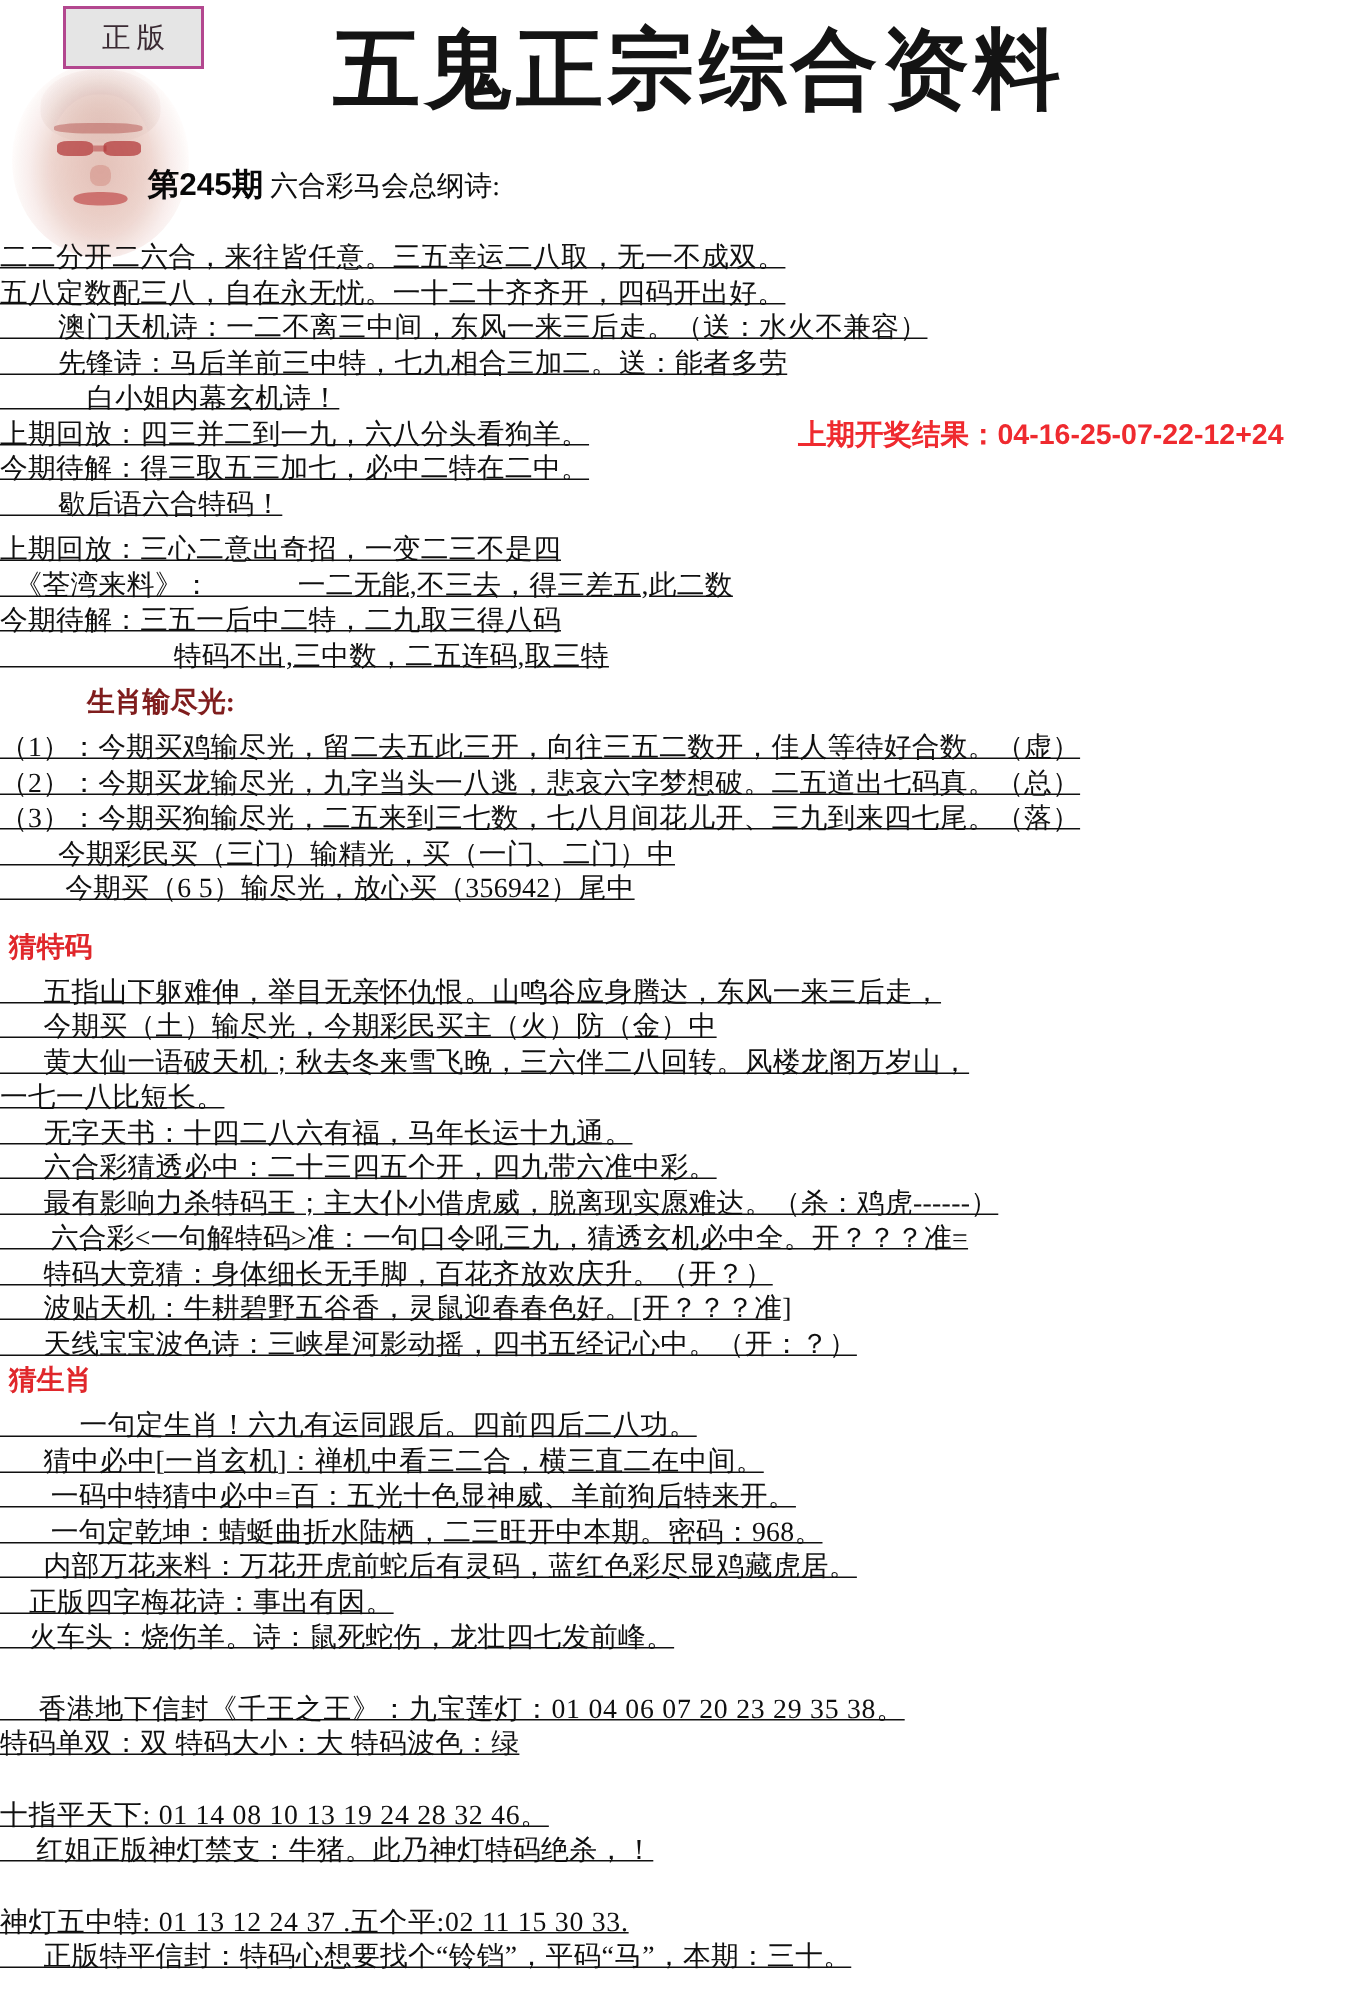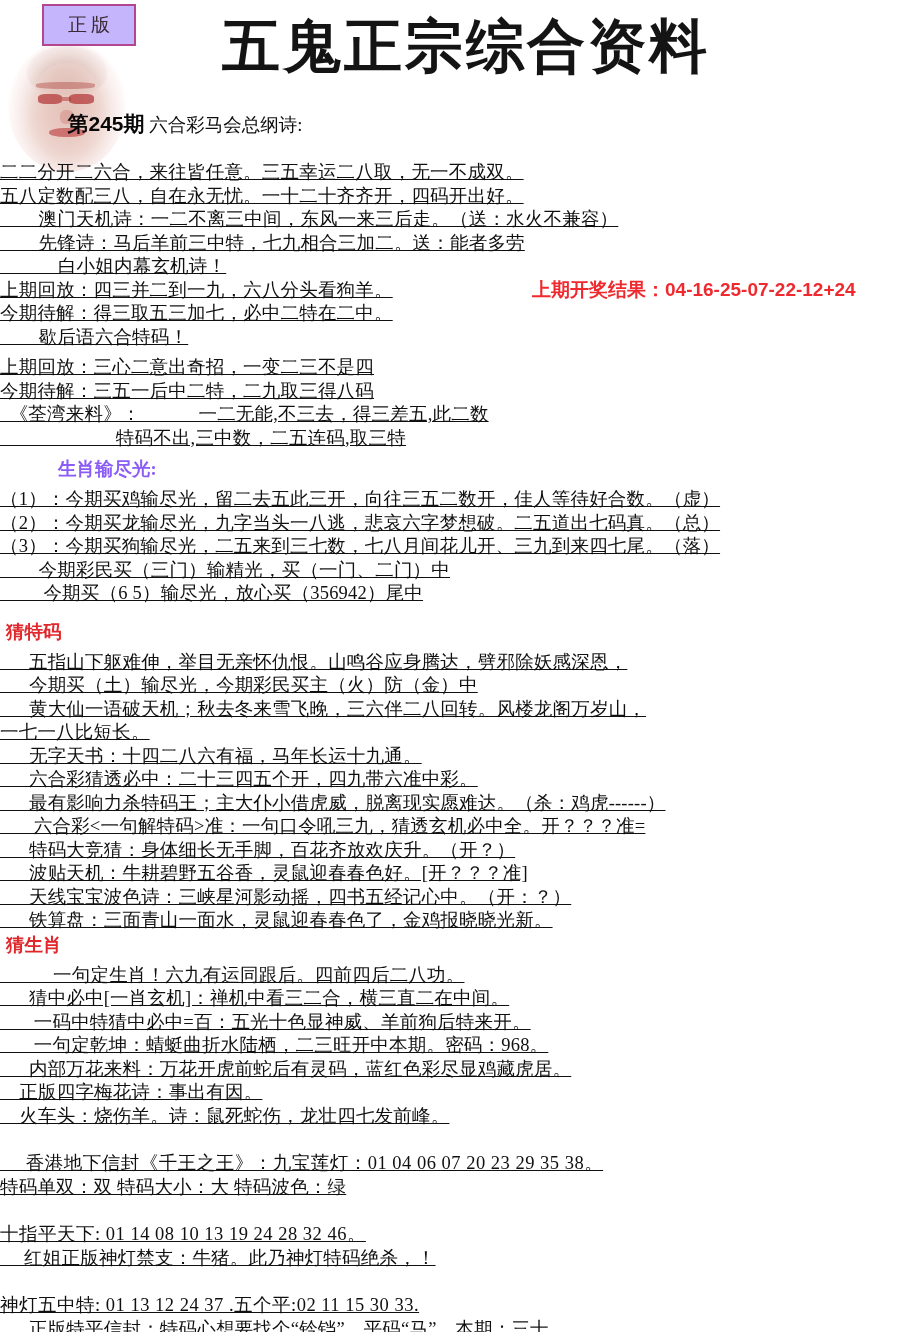--- a/index.html
+++ b/index.html
@@ -17,21 +17,21 @@
   }
 
   
   #badge {
     position: absolute;
     left: 42px;
     top: 4px;
     width: 90px;
     height: 38px;
     border: 2px solid #b3478f;
-    background: #c4b5fd;
+    background: #e5e5e5;
     display: flex;
     align-items: center;
     justify-content: center;
     z-index: 6;
   }
   #badge .badge-txt {
     font-size: 19px;
     letter-spacing: 4px;
     color: #3a2a33;
     font-family: "Liberation Serif", "DejaVu Serif", serif;
@@ -142,40 +142,40 @@
     white-space: pre;
     color: #101010;
     font-family: "Liberation Serif", "DejaVu Serif", serif;
     letter-spacing: 0.2px;
     text-decoration: underline;
   }
   .issue-line {
     font-size: 18.5px;
     line-height: 24px;
     white-space: pre;
-    padding-left: 49px;
+    padding-left: 80px;
   }
   .issue-no {
     font-size: 21px;
     font-weight: 700;
     font-family: "Liberation Sans", "DejaVu Sans", sans-serif;
     color: #080808;
     letter-spacing: 0px;
   }
   .issue-sub { font-size: 18.5px; }
 
   .sec-head {
     font-size: 18.5px;
     line-height: 24px;
     font-weight: 700;
     color: #e0272b;
     white-space: pre;
     font-family: "Liberation Serif", "DejaVu Serif", serif;
   }
-  .sec-head.soft { color: #8b5cf6; }
+  .sec-head.soft { color: #7f1d1d; }
 
   .result-row {
     position: relative;
     height: 0;
   }
   #result-banner {
     position: absolute;
     left: 532px;
     top: -2px;
     font-size: 19px;
@@ -232,54 +232,53 @@
     <div id="result-banner">上期开奖结果：04-16-25-07-22-12+24</div>
   </div>
 
   <div class="ln">上期回放：四三并二到一九，六八分头看狗羊。</div>
   <div class="ln">今期待解：得三取五三加七，必中二特在二中。</div>
   <div class="ln">        歇后语六合特码！</div>
 
   <div class="gap-sm"></div>
 
   <div class="ln">上期回放：三心二意出奇招，一变二三不是四</div>
+  <div class="ln">  《荃湾来料》：            一二无能,不三去，得三差五,此二数</div>
   <div class="ln">今期待解：三五一后中二特，二九取三得八码</div>
-  <div class="ln">  《荃湾来料》：            一二无能,不三去，得三差五,此二数</div>
   <div class="ln">                        特码不出,三中数，二五连码,取三特</div>
 
   <div class="gap-sm"></div>
 
   <div class="sec-head soft" style="padding-left:58px">生肖输尽光:</div>
 
   <div class="gap-sm"></div>
 
   <div class="ln">（1）：今期买鸡输尽光，留二去五此三开，向往三五二数开，佳人等待好合数。（虚）</div>
   <div class="ln">（2）：今期买龙输尽光，九字当头一八逃，悲哀六字梦想破。二五道出七码真。（总）</div>
   <div class="ln">（3）：今期买狗输尽光，二五来到三七数，七八月间花儿开、三九到来四七尾。（落）</div>
   <div class="ln">        今期彩民买（三门）输精光，买（一门、二门）中</div>
   <div class="ln">         今期买（6 5）输尽光，放心买（356942）尾中</div>
 
   <div class="gap-md"></div>
 
   <div class="sec-head" style="padding-left:6px">猜特码</div>
 
   <div class="gap-sm"></div>
 
-  <div class="ln">      五指山下躯难伸，举目无亲怀仇恨。山鸣谷应身腾达，劈邪除妖感深恩，</div>
+  <div class="ln">      五指山下躯难伸，举目无亲怀仇恨。山鸣谷应身腾达，东风一来三后走，</div>
   <div class="ln">      今期买（土）输尽光，今期彩民买主（火）防（金）中</div>
   <div class="ln">      黄大仙一语破天机；秋去冬来雪飞晚，三六伴二八回转。风楼龙阁万岁山，</div>
   <div class="ln">一七一八比短长。</div>
   <div class="ln">      无字天书：十四二八六有福，马年长运十九通。</div>
   <div class="ln">      六合彩猜透必中：二十三四五个开，四九带六准中彩。</div>
   <div class="ln">      最有影响力杀特码王；主大仆小借虎威，脱离现实愿难达。（杀：鸡虎------）</div>
   <div class="ln">       六合彩&lt;一句解特码&gt;准：一句口令吼三九，猜透玄机必中全。开？？？准=</div>
   <div class="ln">      特码大竞猜：身体细长无手脚，百花齐放欢庆升。（开？）</div>
   <div class="ln">      波贴天机：牛耕碧野五谷香，灵鼠迎春春色好。[开？？？准]</div>
   <div class="ln">      天线宝宝波色诗：三峡星河影动摇，四书五经记心中。（开：？）</div>
-  <div class="ln">      铁算盘：三面青山一面水，灵鼠迎春春色了，金鸡报晓晓光新。</div>
 
   <div class="sec-head" style="padding-left:6px">猜生肖</div>
 
   <div class="gap-sm"></div>
 
   <div class="ln">           一句定生肖！六九有运同跟后。四前四后二八功。</div>
   <div class="ln">      猜中必中[一肖玄机]：禅机中看三二合，横三直二在中间。</div>
   <div class="ln">       一码中特猜中必中=百：五光十色显神威、羊前狗后特来开。</div>
   <div class="ln">       一句定乾坤：蜻蜓曲折水陆栖，二三旺开中本期。密码：968。</div>
   <div class="ln">      内部万花来料：万花开虎前蛇后有灵码，蓝红色彩尽显鸡藏虎居。</div>

